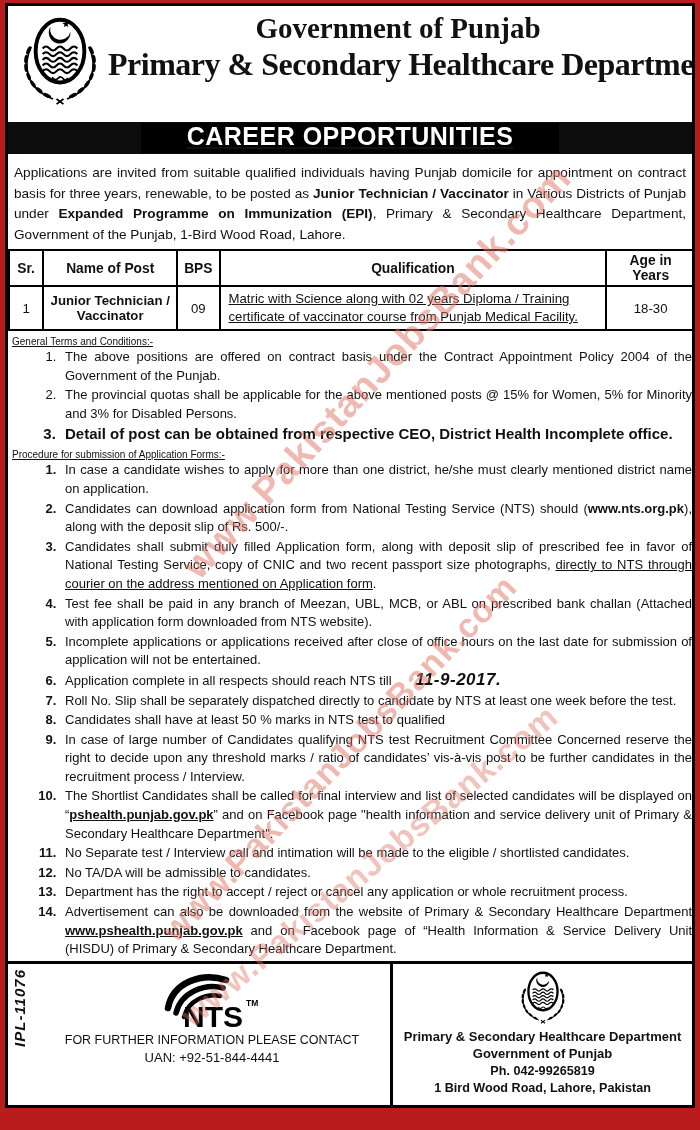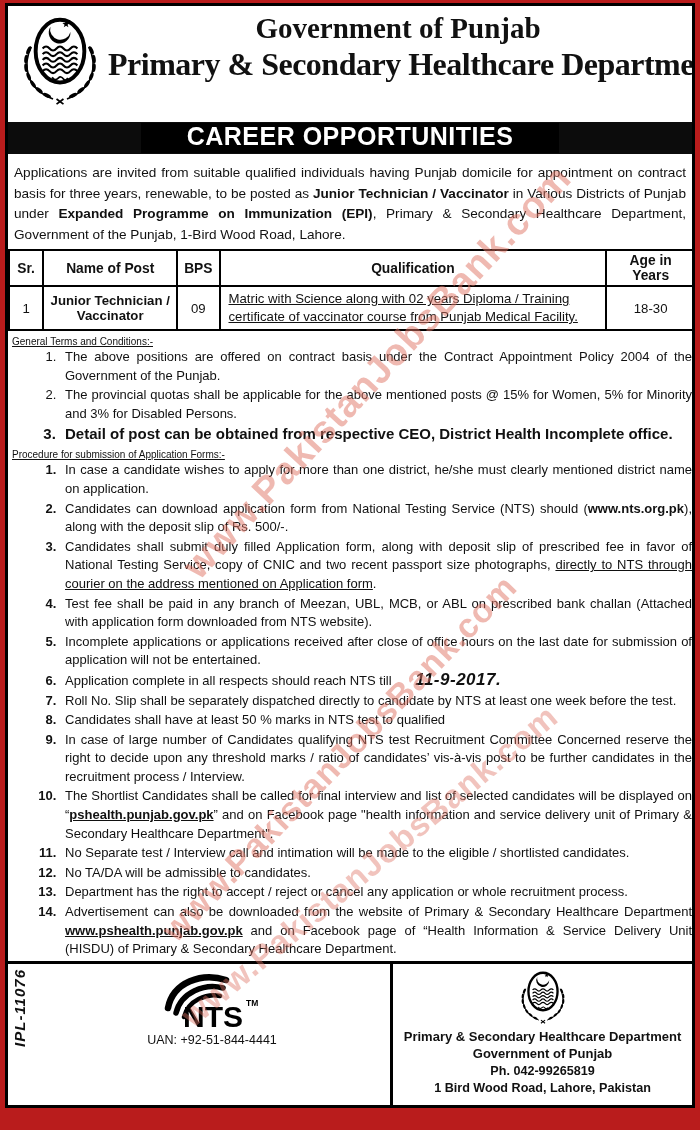--- a/index.html
+++ b/index.html
@@ -6,21 +6,21 @@
   .page{position:relative;width:700px;height:1130px;overflow:hidden;background:#b91c1c;}
   .ad{position:relative;margin:3px 5px 0 5px;border:3px solid #000;background:#fff;overflow:hidden;}
 
   
   .hdr{position:relative;min-height:108px;padding:6px 4px 2px 4px;}
   .crest-large{position:absolute;left:8px;top:6px;width:88px;height:100px;}
   .titles{margin-left:96px;text-align:center;}
   .t1{font-family:"Liberation Serif",serif;font-weight:bold;font-size:29px;line-height:1.15;}
   .t2{font-family:"Liberation Serif",serif;font-weight:bold;font-size:32px;line-height:1.2;letter-spacing:-0.5px;white-space:nowrap;}
 
-  .banner{background:#0c0c0c;height:32px;display:flex;align-items:center;justify-content:center;}
+  .banner{background:#0c0c0c;height:32px;display:flex;align-items:center;justify-content:center;text-decoration:underline;}
   .banner span{background:#000;color:#fff;font-weight:bold;font-size:25px;letter-spacing:0.5px;padding:1px 46px 4px;line-height:1;}
 
   .intro{margin:9px 6px 4px 6px;font-size:13.6px;line-height:20.5px;text-align:justify;}
 
   table.job{border-collapse:collapse;table-layout:fixed;width:688px;margin:2px 0 0 0;font-size:13.2px;}
   table.job th,table.job td{border:2px solid #000;padding:2px 4px;text-align:center;vertical-align:middle;}
   table.job th{font-weight:bold;font-size:13.8px;}
   table.job td:nth-child(2){font-weight:bold;}
   table.job td:nth-child(4){text-align:left;padding:3px 8px;line-height:18px;text-decoration:underline;}
   .c-sr{width:34px}.c-name{width:133px}.c-bps{width:42px}.c-qual{width:384px}.c-age{width:88px}
@@ -166,20 +166,21 @@
         <svg class="nts-logo" viewBox="0 0 104 64" xmlns="http://www.w3.org/2000/svg">
           <g stroke="#000" fill="none" stroke-linecap="round">
             <path d="M8,40 C13,14 42,4 66,12" stroke-width="6.5"></path>
             <path d="M16,45 C21,24 45,15 63,20" stroke-width="5.5"></path>
             <path d="M24,49 C28,32 47,25 60,28" stroke-width="4.5"></path>
           </g>
           <text x="23" y="59" font-family="Liberation Sans, sans-serif" font-weight="bold" font-size="30" fill="#000">NTS</text>
           <text x="86" y="38" font-family="Liberation Sans, sans-serif" font-weight="bold" font-size="8.5" fill="#000">TM</text>
         </svg>
         <ul class="plain">
+            <li><span>FOR FURTHER INFORMATION PLEASE CONTACT</span></li>
             <li><span>UAN: +92-51-844-4441</span></li>
           </ul>
       </div>
       <div class="f-right">
         <svg class="crest-small" viewBox="0 0 100 115" xmlns="http://www.w3.org/2000/svg">
           <g stroke="#000" fill="none">
             <ellipse cx="50" cy="45" rx="28" ry="36" stroke-width="4.5"></ellipse>
             <path d="M17,40 C7,60 10,88 42,100" stroke-width="1.8"></path>
             <path d="M83,40 C93,60 90,88 58,100" stroke-width="1.8"></path>
             <path d="M30,42 q4,-4.5 8,0 t8,0 t8,0 t8,0 t8,0" stroke-width="2.4"></path>

